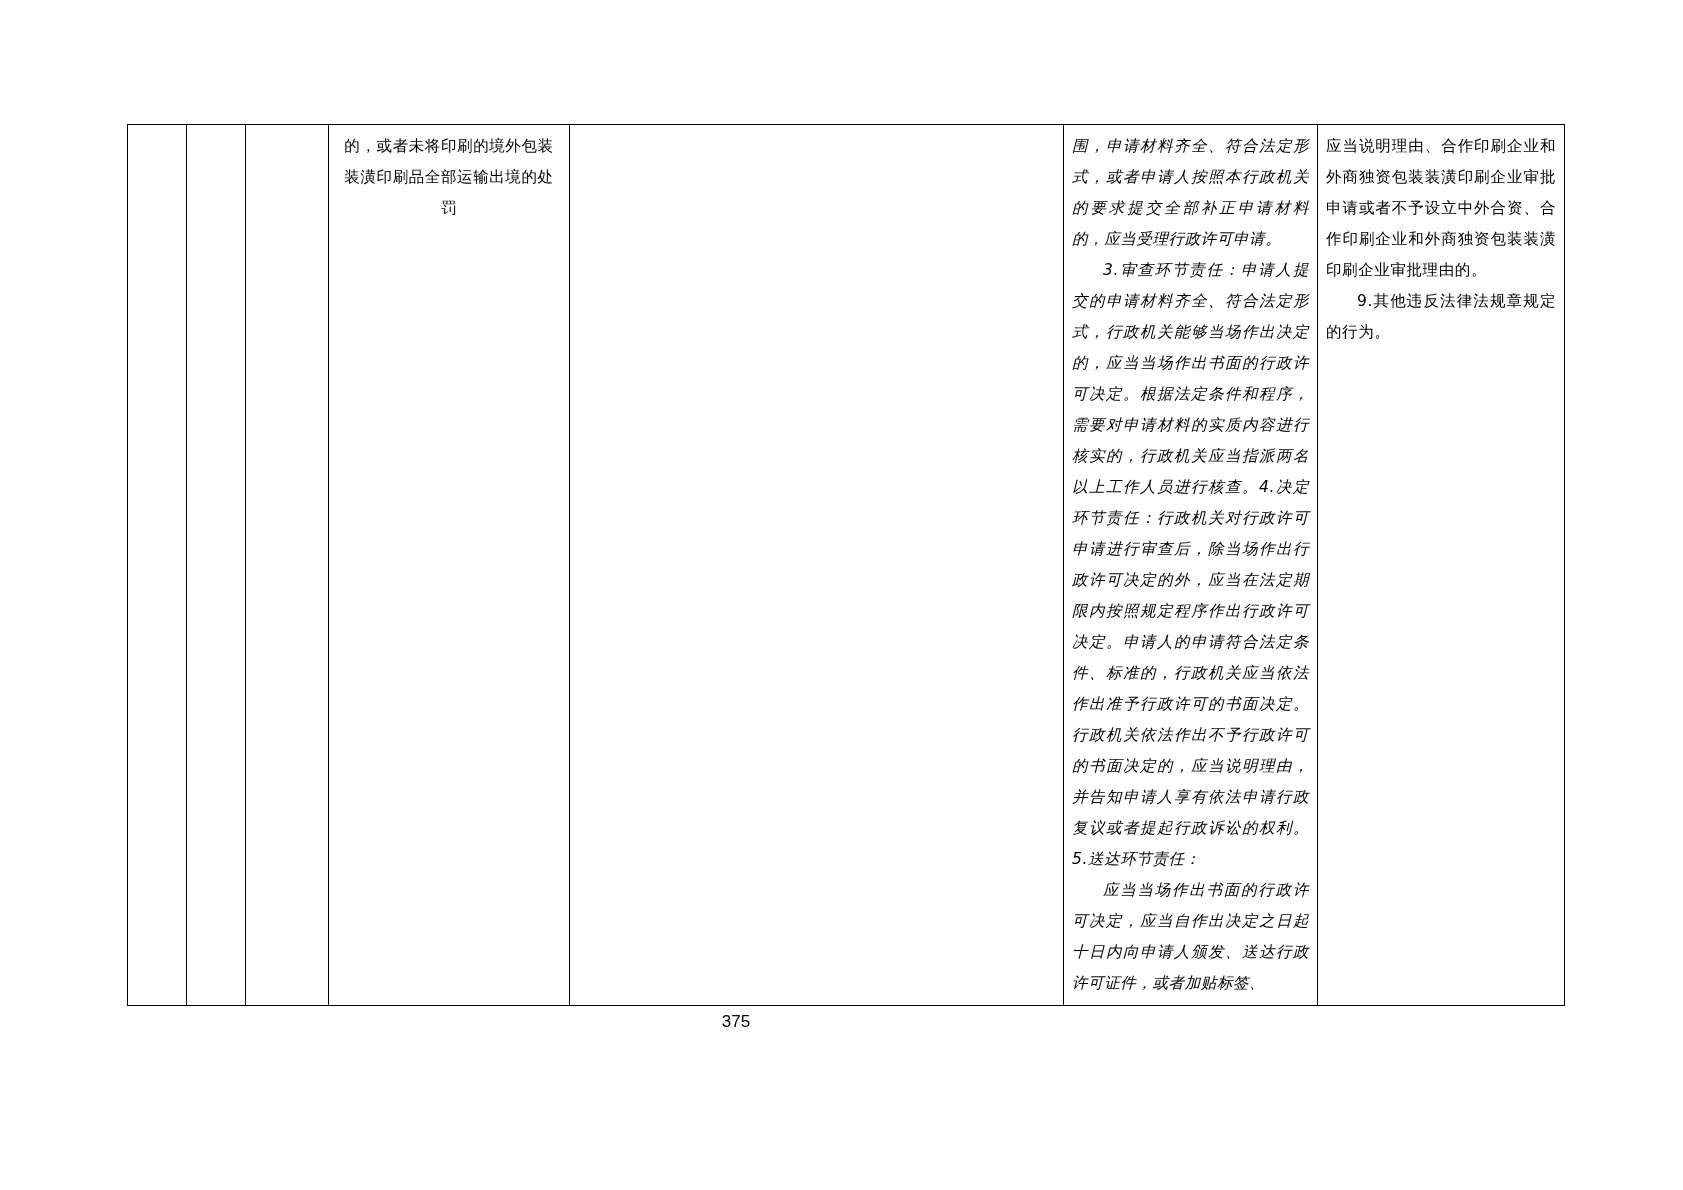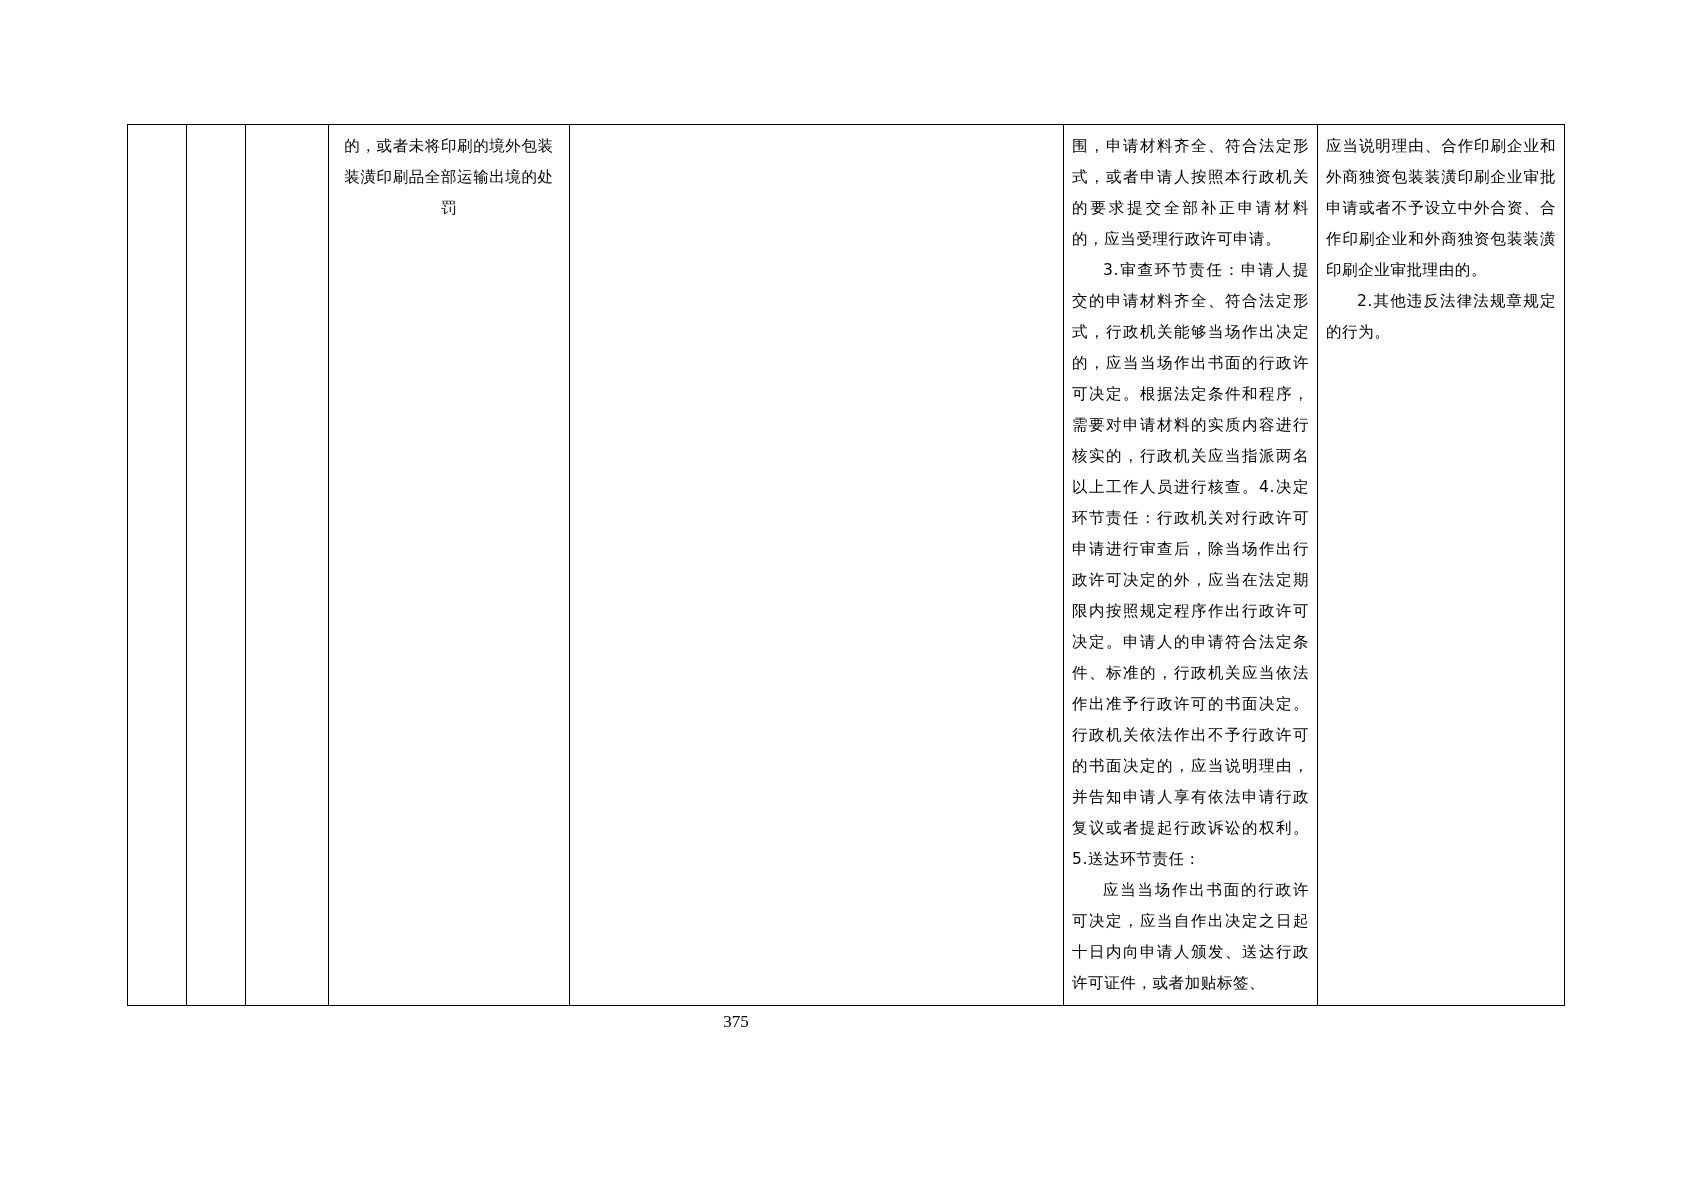--- a/index.html
+++ b/index.html
@@ -37,21 +37,21 @@
   }
   .cell-inner {
     padding: 6px 8px 6px 8px;
     box-sizing: border-box;
   }
   .col-a { width: 58px; }
   .col-b { width: 58px; }
   .col-c { width: 82px; }
   .col-d { width: 240px; }
   .col-e { width: 493px; }
-  .col-f { width: 253px; }
+  .col-f { width: 253px; font-style: italic; }
   .col-g { width: 246px; }
 
   .zh {
     font-family: "DejaVu Sans", sans-serif;
     font-size: 15.5px;
     line-height: 31px;
     letter-spacing: 0.6px;
     text-align: justify;
     text-justify: inter-ideograph;
     margin: 0;
@@ -64,21 +64,21 @@
   }
   .empty-cell {
     height: 860px;
   }
   .page-number {
     position: absolute;
     left: 0;
     top: 996px;
     width: 1472px;
     text-align: center;
-    font-family: Liberation Serif, serif;
+    font-family: Liberation Sans, sans-serif;
     font-size: 17px;
     color: #000000;
   }
 </style>
 </head>
 <body>
 
 <div class="page">
 
   <table class="doc-table">
@@ -112,21 +112,21 @@
       <td class="col-f">
         <div class="cell-inner">
           <p class="zh">围，申请材料齐全、符合法定形式，或者申请人按照本行政机关的要求提交全部补正申请材料的，应当受理行政许可申请。</p>
           <p class="zh indent">3.审查环节责任：申请人提交的申请材料齐全、符合法定形式，行政机关能够当场作出决定的，应当当场作出书面的行政许可决定。根据法定条件和程序，需要对申请材料的实质内容进行核实的，行政机关应当指派两名以上工作人员进行核查。4.决定环节责任：行政机关对行政许可申请进行审查后，除当场作出行政许可决定的外，应当在法定期限内按照规定程序作出行政许可决定。申请人的申请符合法定条件、标准的，行政机关应当依法作出准予行政许可的书面决定。行政机关依法作出不予行政许可的书面决定的，应当说明理由，并告知申请人享有依法申请行政复议或者提起行政诉讼的权利。5.送达环节责任：</p>
           <p class="zh indent">应当当场作出书面的行政许可决定，应当自作出决定之日起十日内向申请人颁发、送达行政许可证件，或者加贴标签、</p>
         </div>
       </td>
       <td class="col-g">
         <div class="cell-inner">
           <p class="zh">应当说明理由、合作印刷企业和外商独资包装装潢印刷企业审批申请或者不予设立中外合资、合作印刷企业和外商独资包装装潢印刷企业审批理由的。</p>
-          <p class="zh indent">2.其他违反法律法规章规定的行为。</p>
+          <p class="zh indent">9.其他违反法律法规章规定的行为。</p>
         </div>
       </td>
     </tr>
   </tbody>
     </table>
 
   <div class="page-number">375</div>
 
 </div>
 

